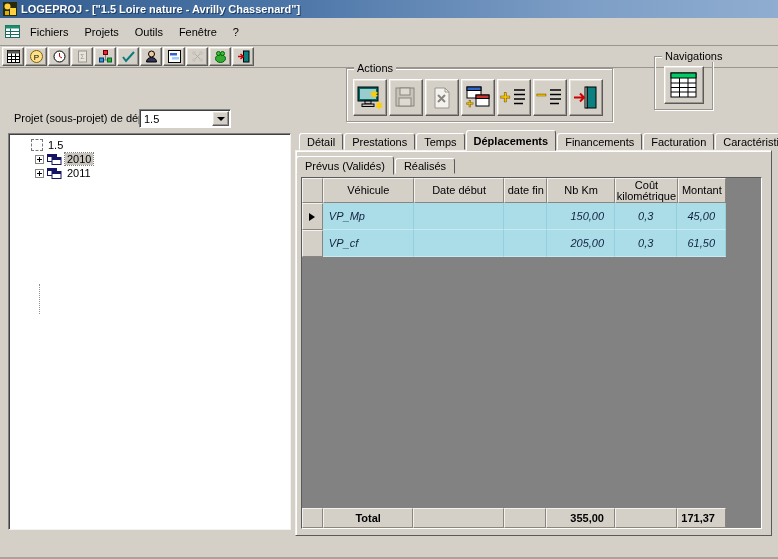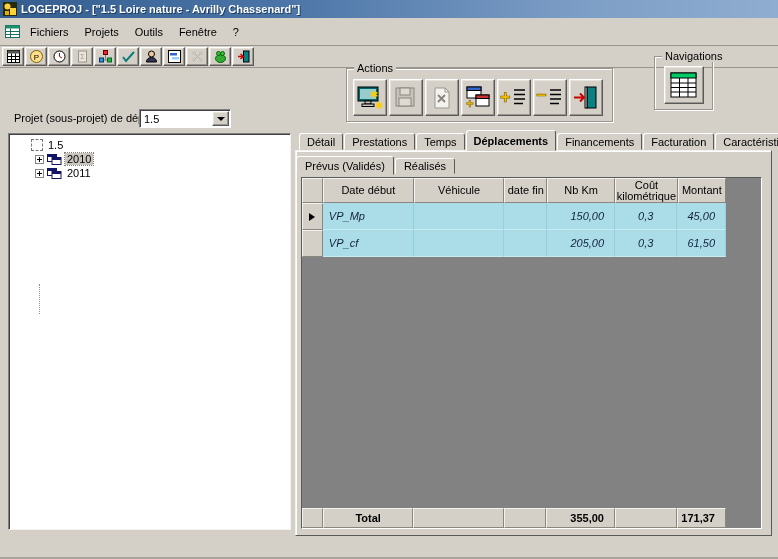--- a/index.html
+++ b/index.html
@@ -317,22 +317,22 @@
     <div class="tab-body">
       <div class="subtabs-row">
         <span class="subtab active">Prévus (Validés)</span>
         <span class="subtab">Réalisés</span>
       </div>
 
       <div class="grid">
         <div class="grid-content">
           <div class="grow hdr">
             <div class="cell c0"></div>
+            <div class="cell c1">Véhicule</div>
             <div class="cell c2">Date début</div>
-            <div class="cell c1">Véhicule</div>
             <div class="cell c3">date fin</div>
             <div class="cell c4">Nb Km</div>
             <div class="cell c5">Coût kilométrique</div>
             <div class="cell c6">Montant</div>
           </div>
 
           <div class="grow drow">
             <div class="sel c0">
                 <span class="row-arrow"></span>
               </div>

